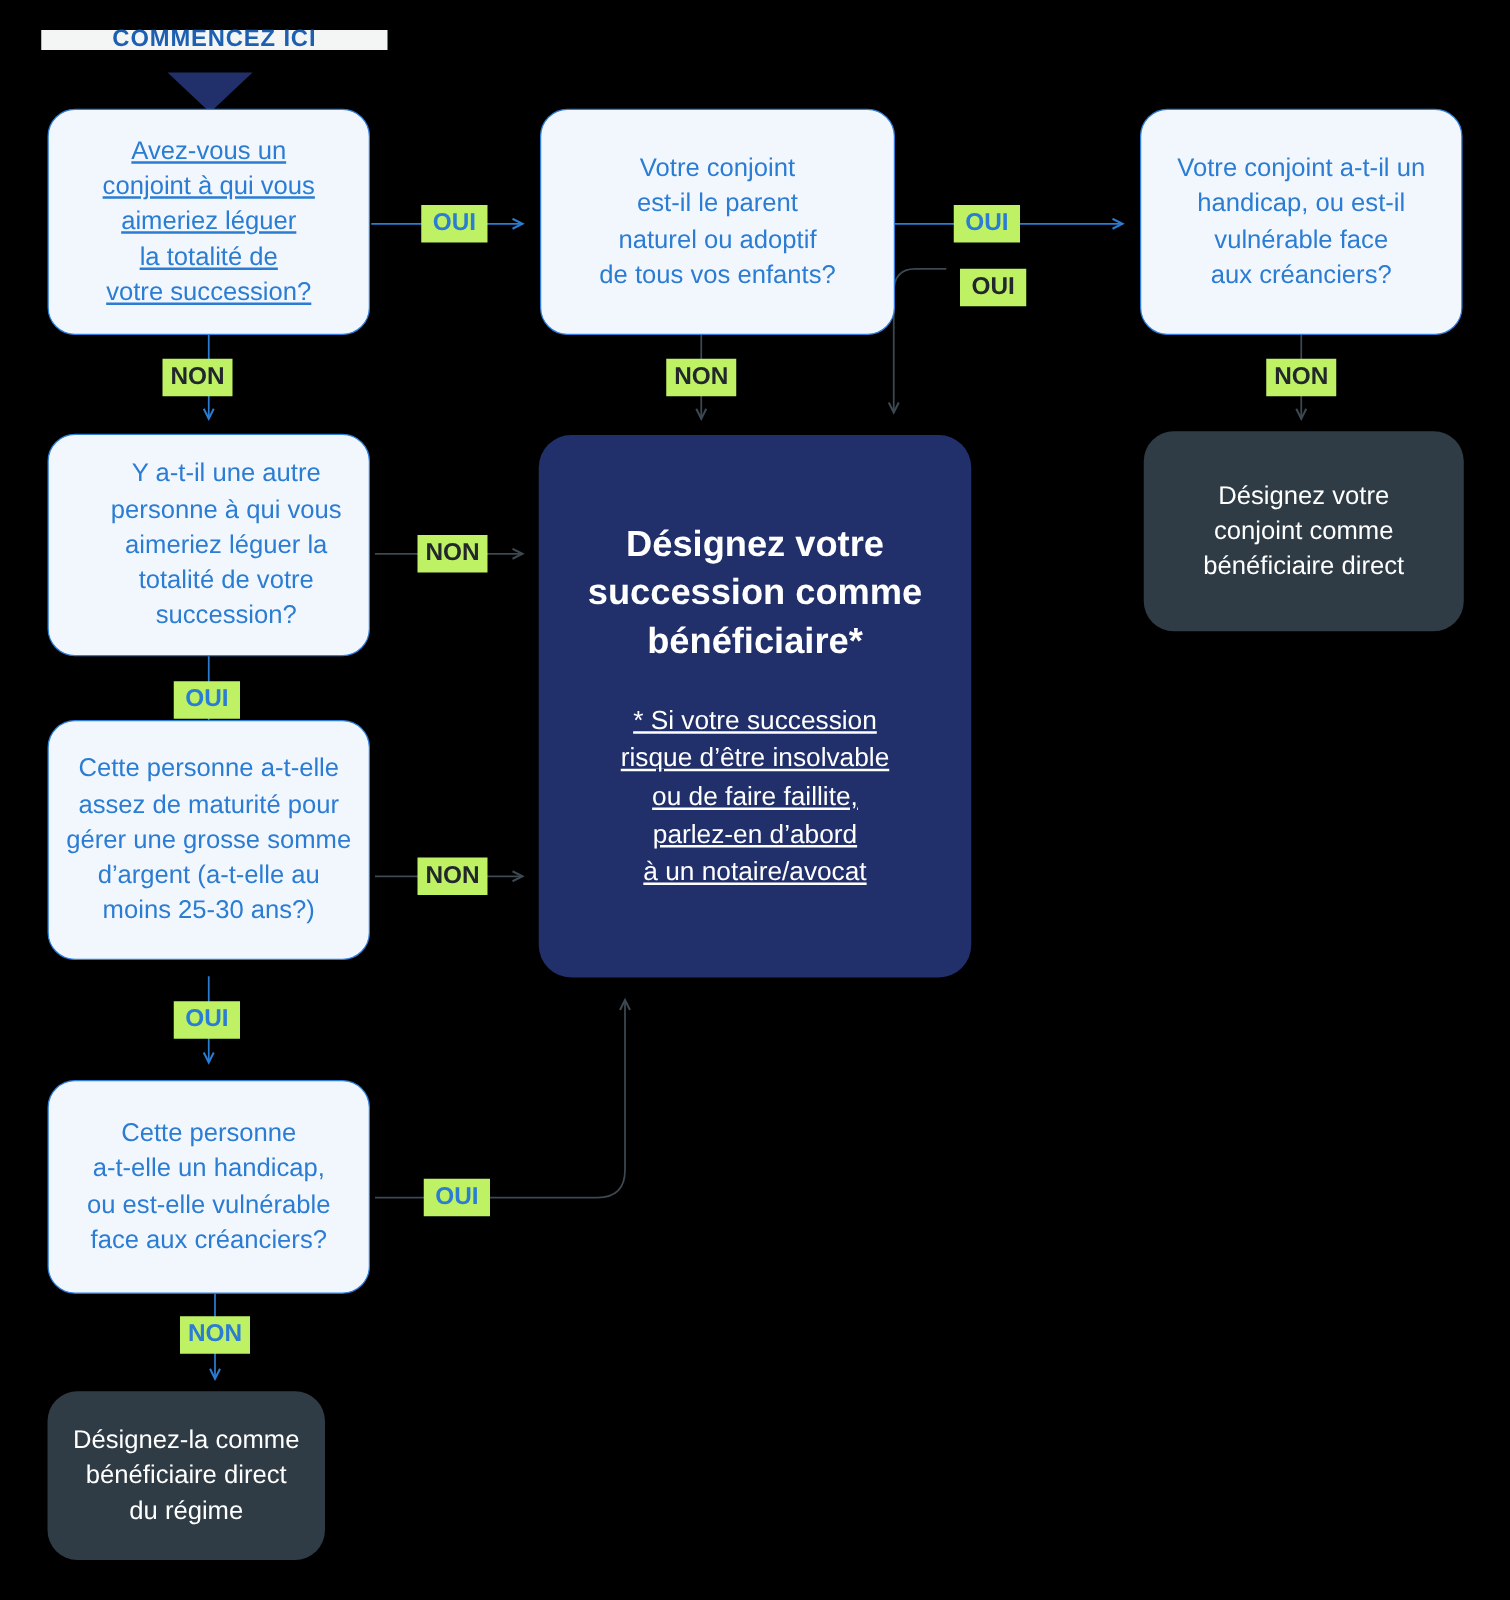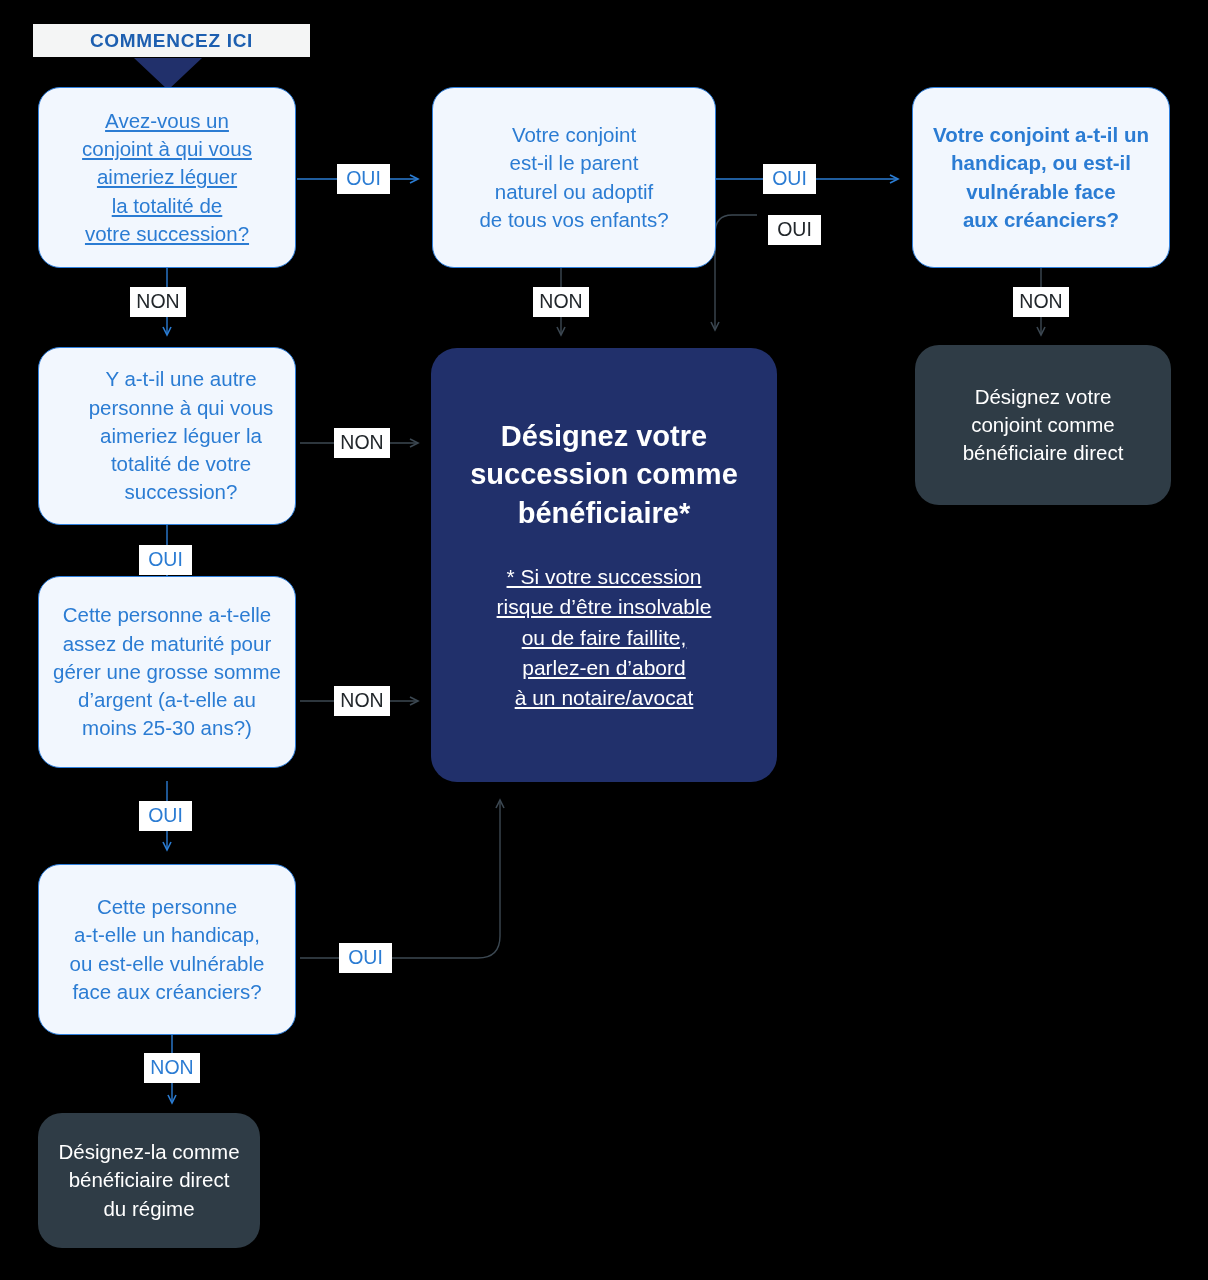--- a/index.html
+++ b/index.html
@@ -22,22 +22,22 @@
 
   .result{ background:#21306b; color:#ffffff; border-radius:26px;
            flex-direction:column; padding:26px 18px;}
   .result .r-title{font-size:29px;line-height:1.33;font-weight:700;}
   .result .r-note{font-size:21px;line-height:1.44;font-weight:400;margin-top:30px;}
 
   .startbar{position:absolute;background:#f4f5f5;display:flex;align-items:center;
             justify-content:center;}
   .startbar span{color:#1d5fb0;font-size:19px;font-weight:700;letter-spacing:.7px;}
 
-  .lab{position:absolute;background:#ffffff;display:flex;align-items:center;
-       justify-content:center;font-size:19.5px;font-weight:400;line-height:1;
+  .lab{position:absolute;background:#bef264;display:flex;align-items:center;
+       justify-content:center;font-size:19.5px;font-weight:700;line-height:1;
        padding:3px 8px;box-sizing:border-box;}
   .lab.blue{color:#2b7cd3;}
   .lab.dark{color:#22272b;}
 </style>
 </head>
 <body>
 
 <div id="stage">
 
   <svg id="wires" viewBox="0 0 1208 1280">
@@ -70,36 +70,36 @@
 
     <line x1="300" y1="701" x2="418" y2="701" stroke="#3c4852" stroke-width="1.4" marker-end="url(#ah-dark)"></line>
 
     <line x1="167" y1="781" x2="167" y2="850" stroke="#2b7cd3" stroke-width="1.4" marker-end="url(#ah-blue)"></line>
 
     <path d="M300,958 L478,958 Q500,958 500,936 L500,800" fill="none" stroke="#3c4852" stroke-width="1.4" marker-end="url(#ah-dark)"></path>
 
     <line x1="172" y1="1035" x2="172" y2="1103" stroke="#2b7cd3" stroke-width="1.4" marker-end="url(#ah-blue)"></line>
   </svg>
 
-  <div class="startbar" style="left:33px;top:24px;width:277px;height:33px;">
+  <div class="startbar" style="left:33px;top:24px;width:277px;height:16px;">
     <span>COMMENCEZ ICI</span>
   </div>
 
   <div class="node q" style="left: 38px; top: 87px; width: 258px; height: 181px; white-space: pre-line; text-decoration: underline;">Avez-vous un
 conjoint à qui vous
 aimeriez léguer
 la totalité de
 votre succession?</div>
 
   <div class="node q" style="left: 432px; top: 87px; width: 284px; height: 181px; white-space: pre-line;">Votre conjoint
 est-il le parent
 naturel ou adoptif
 de tous vos enfants?</div>
 
-  <div class="node q" style="left: 912px; top: 87px; width: 258px; height: 181px; white-space: pre-line; font-weight: bold;">Votre conjoint a-t-il un
+  <div class="node q" style="left: 912px; top: 87px; width: 258px; height: 181px; white-space: pre-line;">Votre conjoint a-t-il un
 handicap, ou est-il
 vulnérable face
 aux créanciers?</div>
 
   <div class="node q" style="left: 38px; top: 347px; width: 258px; height: 178px; white-space: pre-line; padding-left: 42px;">Y a-t-il une autre
 personne à qui vous
 aimeriez léguer la
 totalité de votre
 succession?</div>
 

